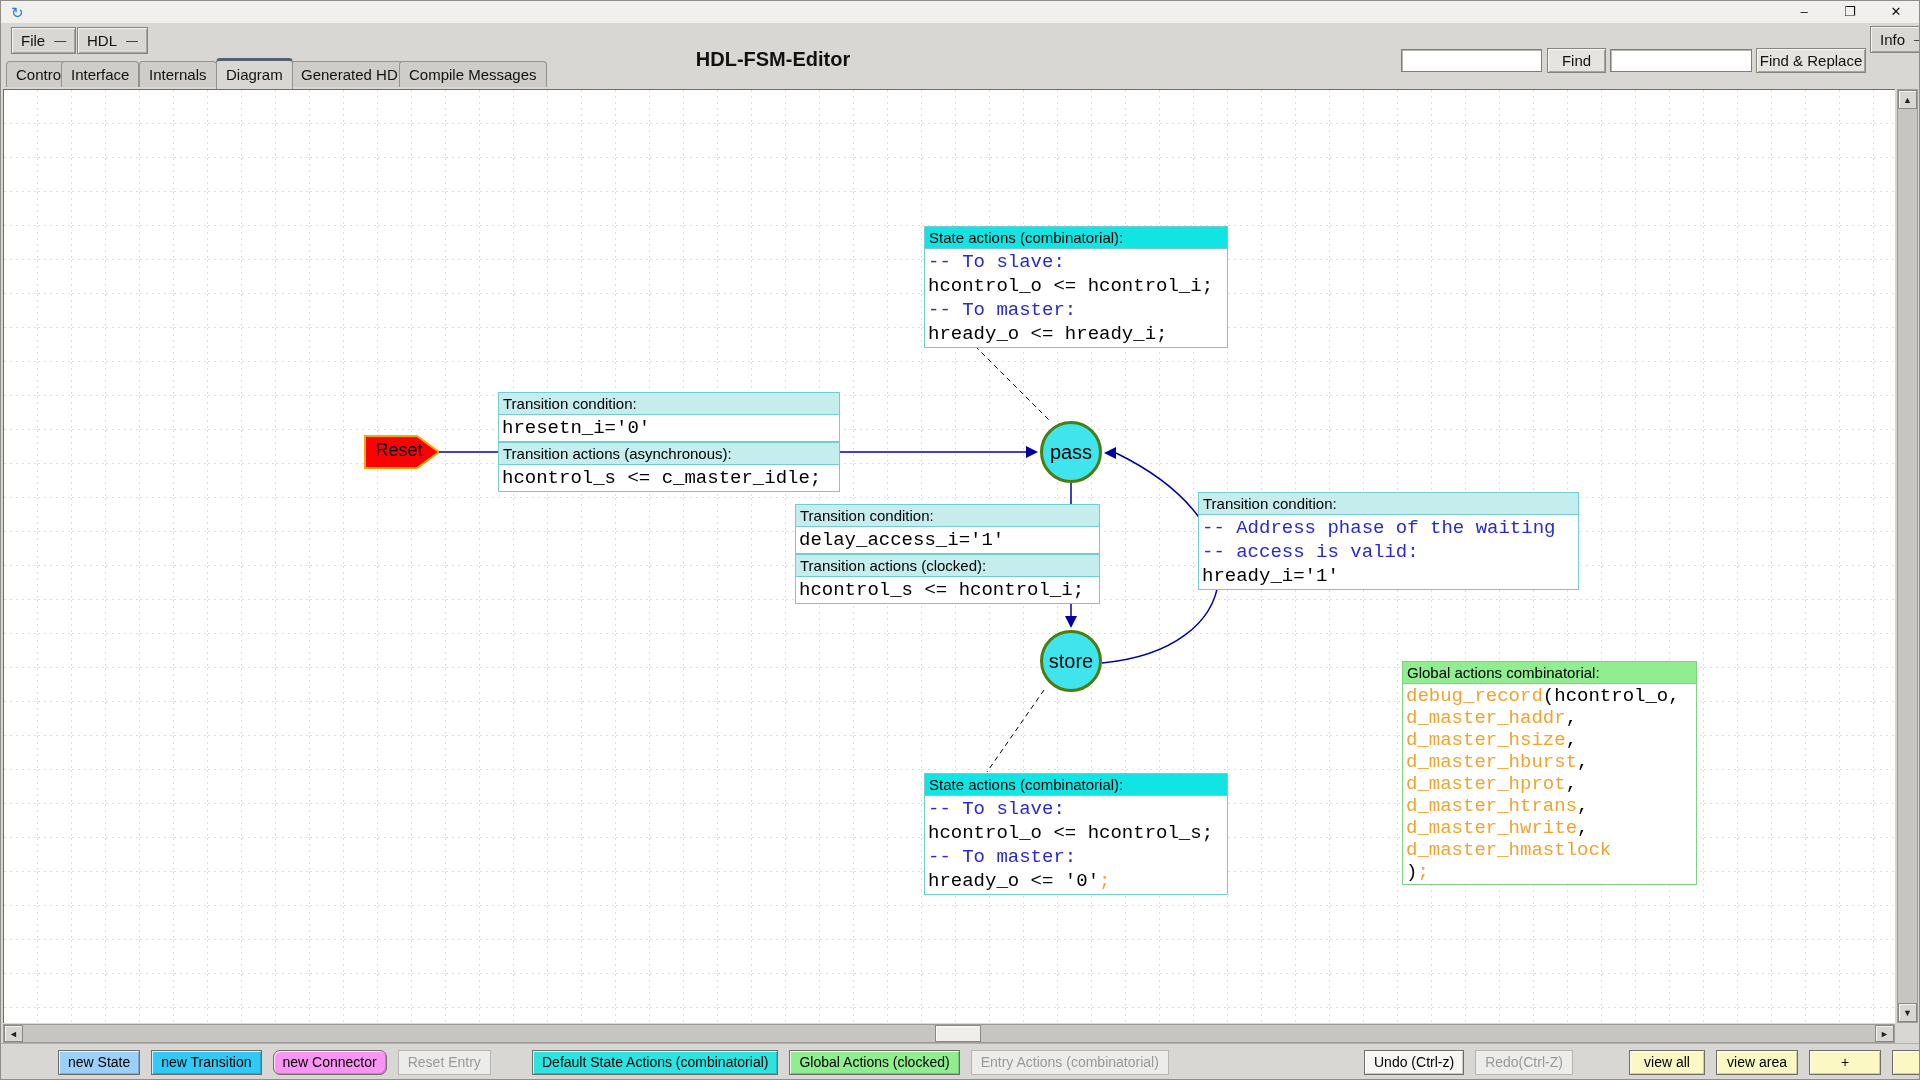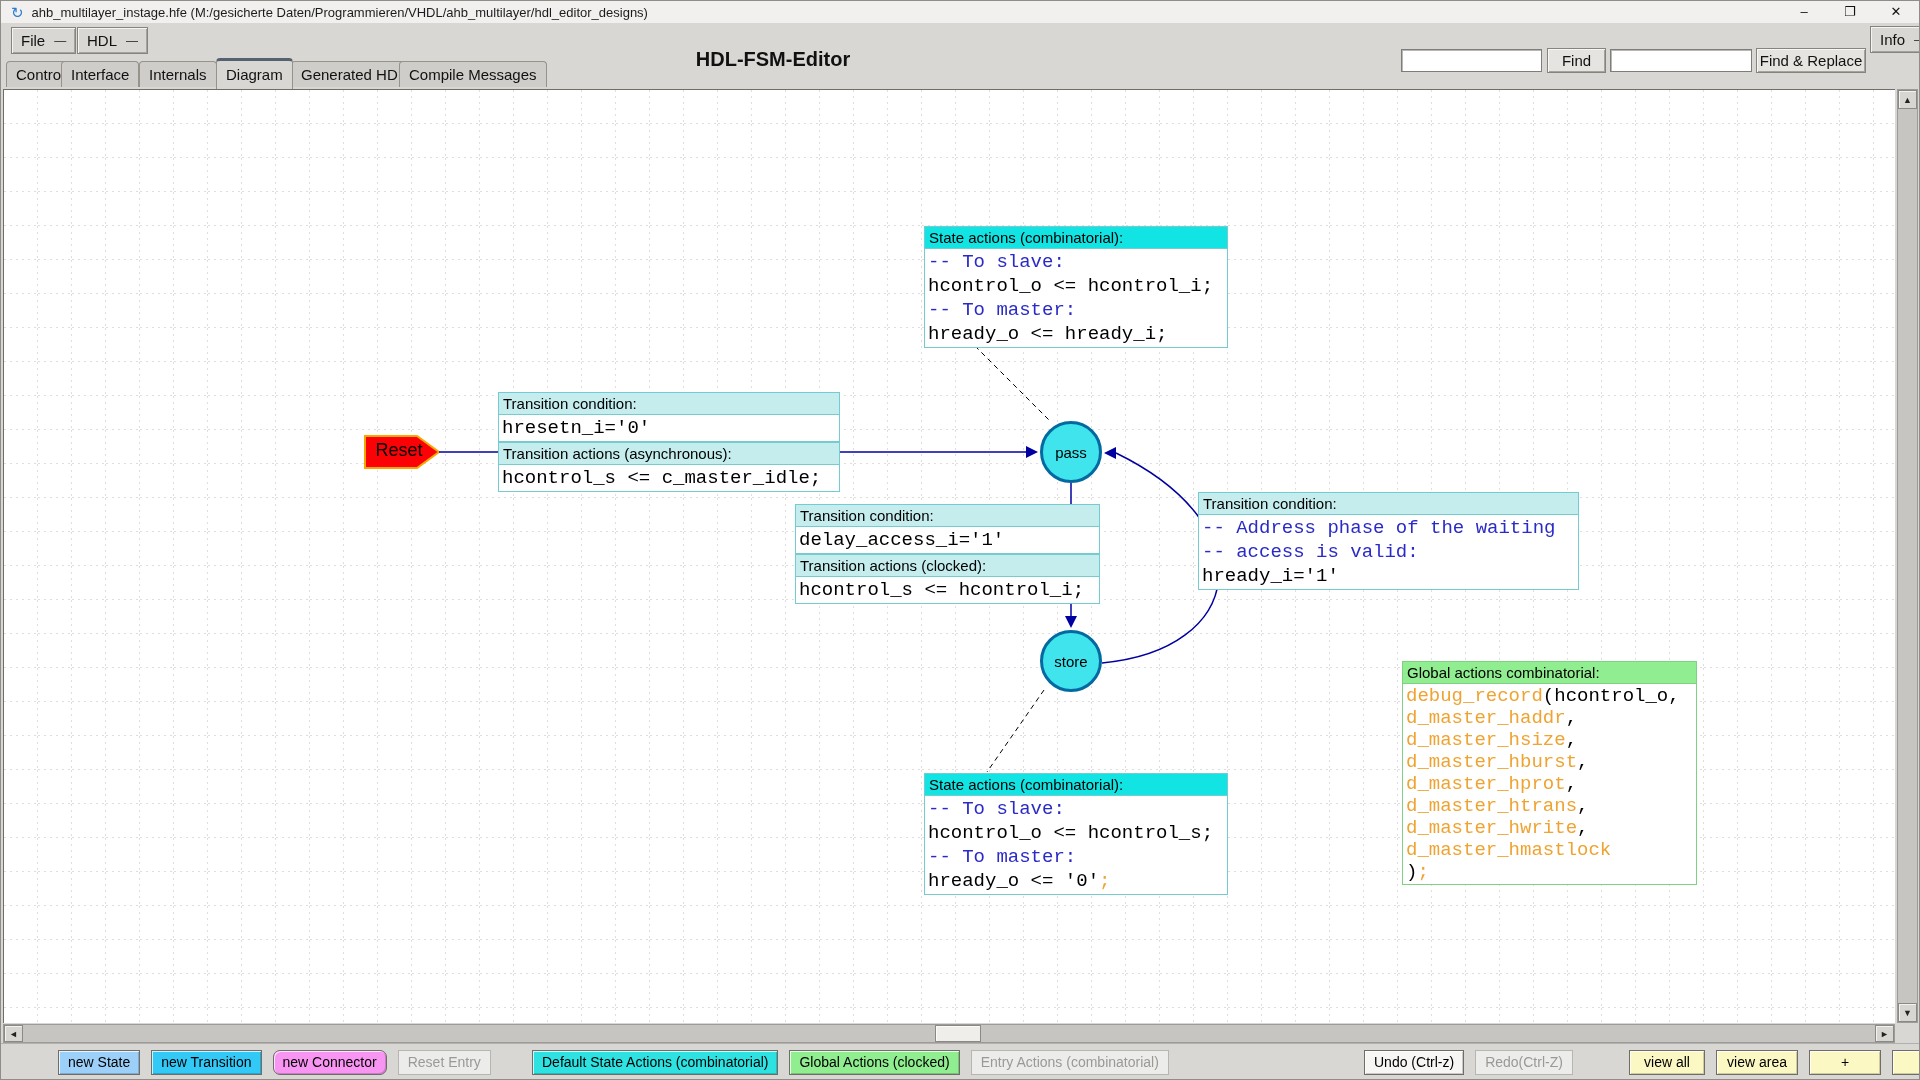--- a/index.html
+++ b/index.html
@@ -29,22 +29,22 @@
   .tabbar { position:absolute; left:0; top:56px; width:100%; height:32px; }
   .tab { position:absolute; bottom:2px; padding:4px 9px 4px; font-size:15px; color:#111; background:#cfcdc9;
          border:1px solid #97938b; border-bottom:none; border-radius:4px 4px 0 0; }
   .tab.active { background:#d9d7d3; border-top:3px solid #54626f; padding-top:5px; padding-bottom:6px; bottom:0; z-index:3; }
 
   
   .canvas { position:absolute; left:2px; top:88px; width:1892px; height:934px; background:#ffffff;
             border-top:1px solid #6f6d69; border-left:1px solid #6f6d69; overflow:hidden; }
   .lines-layer { position:absolute; left:0; top:0; }
 
-  .state { position:absolute; width:62px; height:62px; border:3px solid #0369a1; border-radius:50%;
-           display:flex; align-items:center; justify-content:center; font-size:15px; color:#000; z-index:2; }
+  .state { position:absolute; width:62px; height:62px; border:3px solid #4d7c0f; border-radius:50%;
+           display:flex; align-items:center; justify-content:center; font-size:20px; color:#000; z-index:2; }
   .reset-label { position:absolute; left:366px; top:350px; width:58px; text-align:center; font-size:18px; color:#000; z-index:2; }
 
   .dbox { position:absolute; z-index:2; }
   .dbox-h { font-size:15px; line-height:17px; padding:2px 4px 2px; color:#000; border:1px solid #74ccd1; border-bottom:none; }
   .dbox-b { background:#fff; border:1px solid #74ccd1; padding:1px 3px;
             font-family:"Liberation Mono","DejaVu Sans Mono",monospace; font-size:19px; white-space:pre; }
   .code-line { line-height:24px; height:24px; }
   .gbox .code-line { line-height:22px; height:22px; }
   .gbox .dbox-h, .gbox .dbox-b { border-color:#7fd184; }
 
@@ -63,21 +63,20 @@
   .tbtn { border:1px solid #6f6d69; padding:3px 9px 4px; font-size:14px; color:#000; background:#e4e2df; white-space:nowrap;
           box-shadow: inset 1px 1px 0 rgba(255,255,255,.75), inset -1px -1px 0 rgba(0,0,0,.18); }
   .tbtn.disabled { color:#9b9995; background:#ececea; border-color:#b7b5b1; box-shadow:none; }
   .tbtn.ybtn { text-align:center; }
 </style>
 </head>
 <body>
 
 <div class="titlebar">
   <span class="app-icon">↻</span>
-  <span class="title-text">ahb_multilayer_instage.hfe (M:/gesicherte Daten/Programmieren/VHDL/ahb_multilayer/hdl_editor_designs)</span>
   <div class="win-controls">
     <span class="win-btn">–</span>
     <span class="win-btn">❐</span>
     <span class="win-btn">✕</span>
   </div>
 </div>
 
 <div class="header">
   <div class="menubtn" style="left:10px;">
     <span>File</span>

